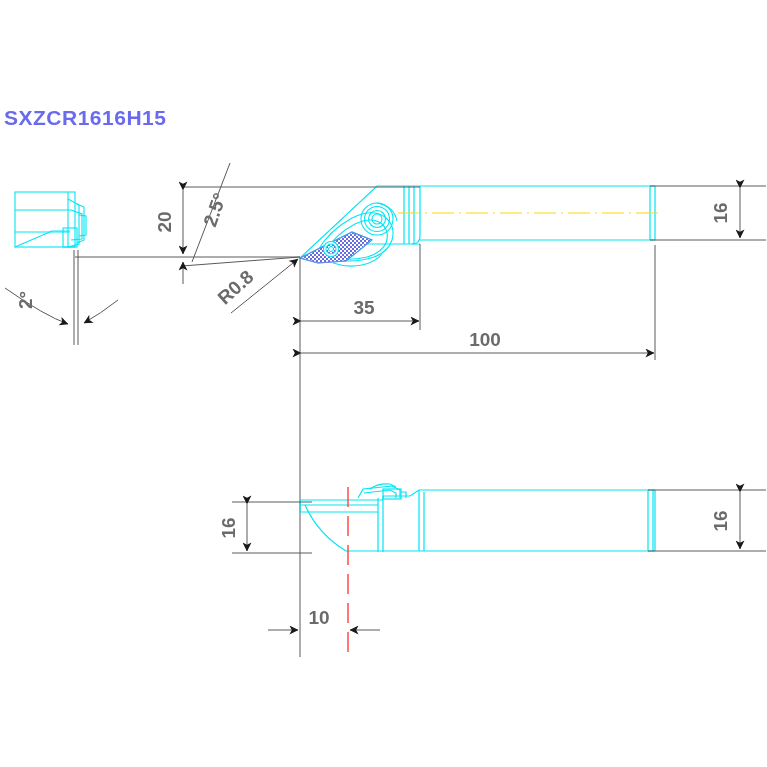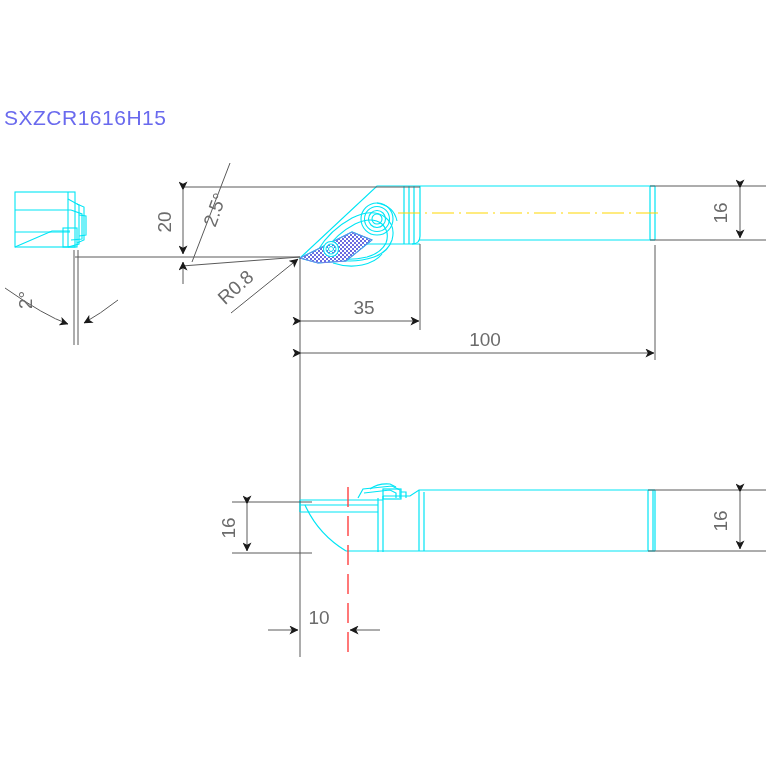--- a/index.html
+++ b/index.html
@@ -7,20 +7,21 @@
     padding: 0;
     background: #ffffff;
   }
   #stage {
     position: relative;
     width: 767px;
     height: 767px;
     background: #ffffff;
     overflow: hidden;
     font-family: "Liberation Sans", sans-serif;
+    font-weight: bold;
   }
   #drawing {
     position: absolute;
     left: 0;
     top: 0;
     width: 767px;
     height: 767px;
   }
   #part-title {
     position: absolute;

